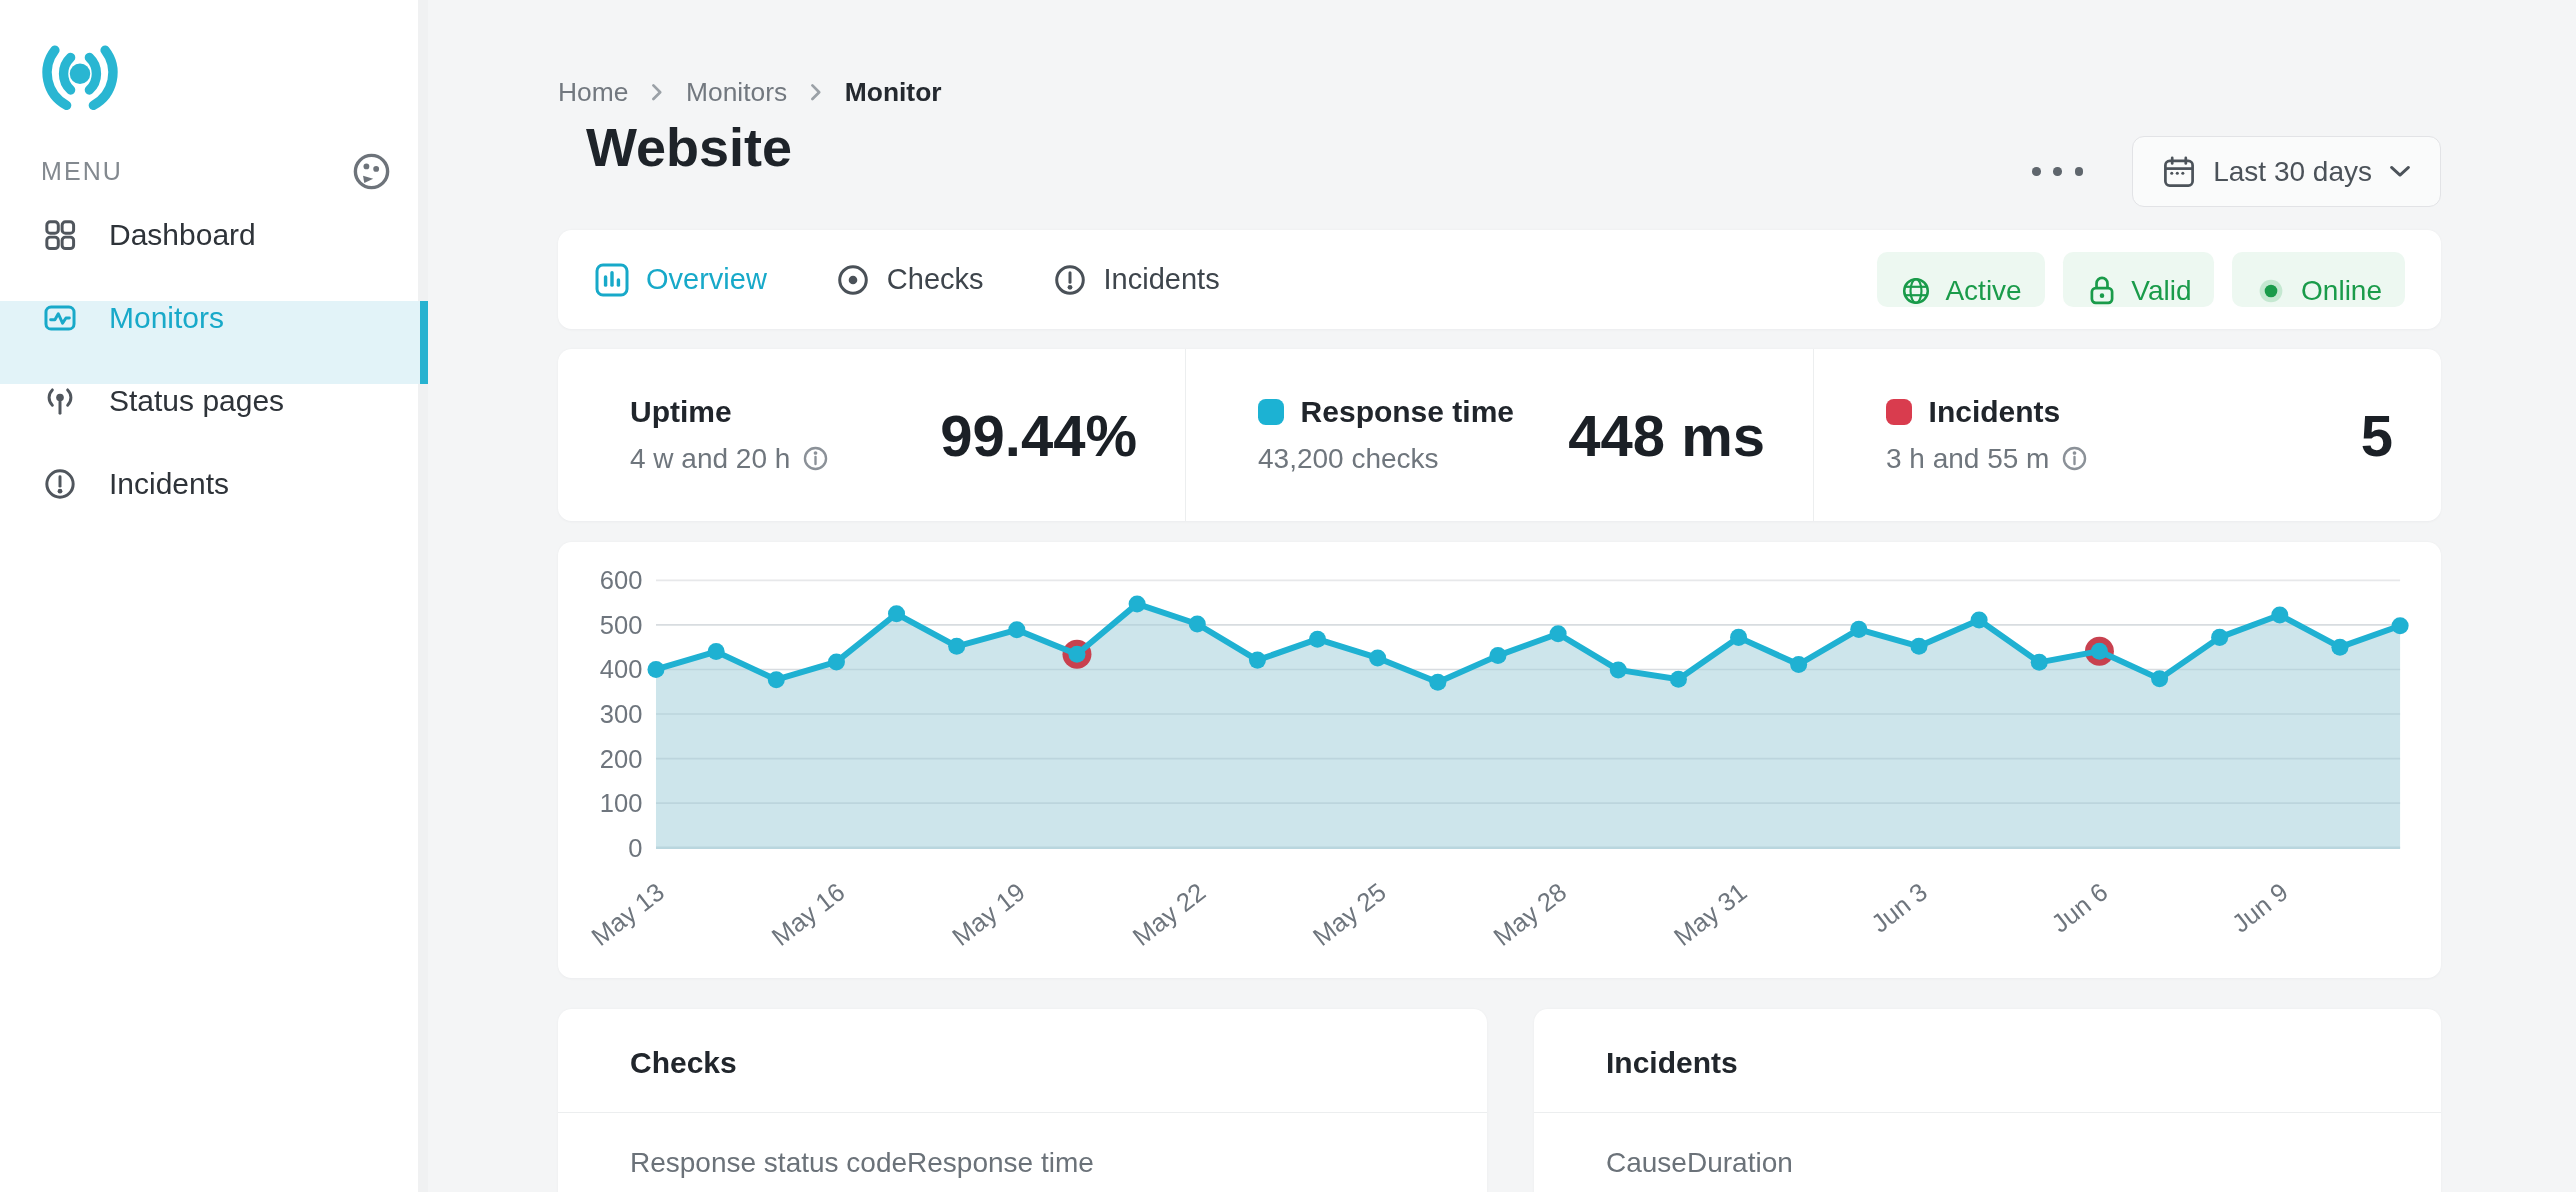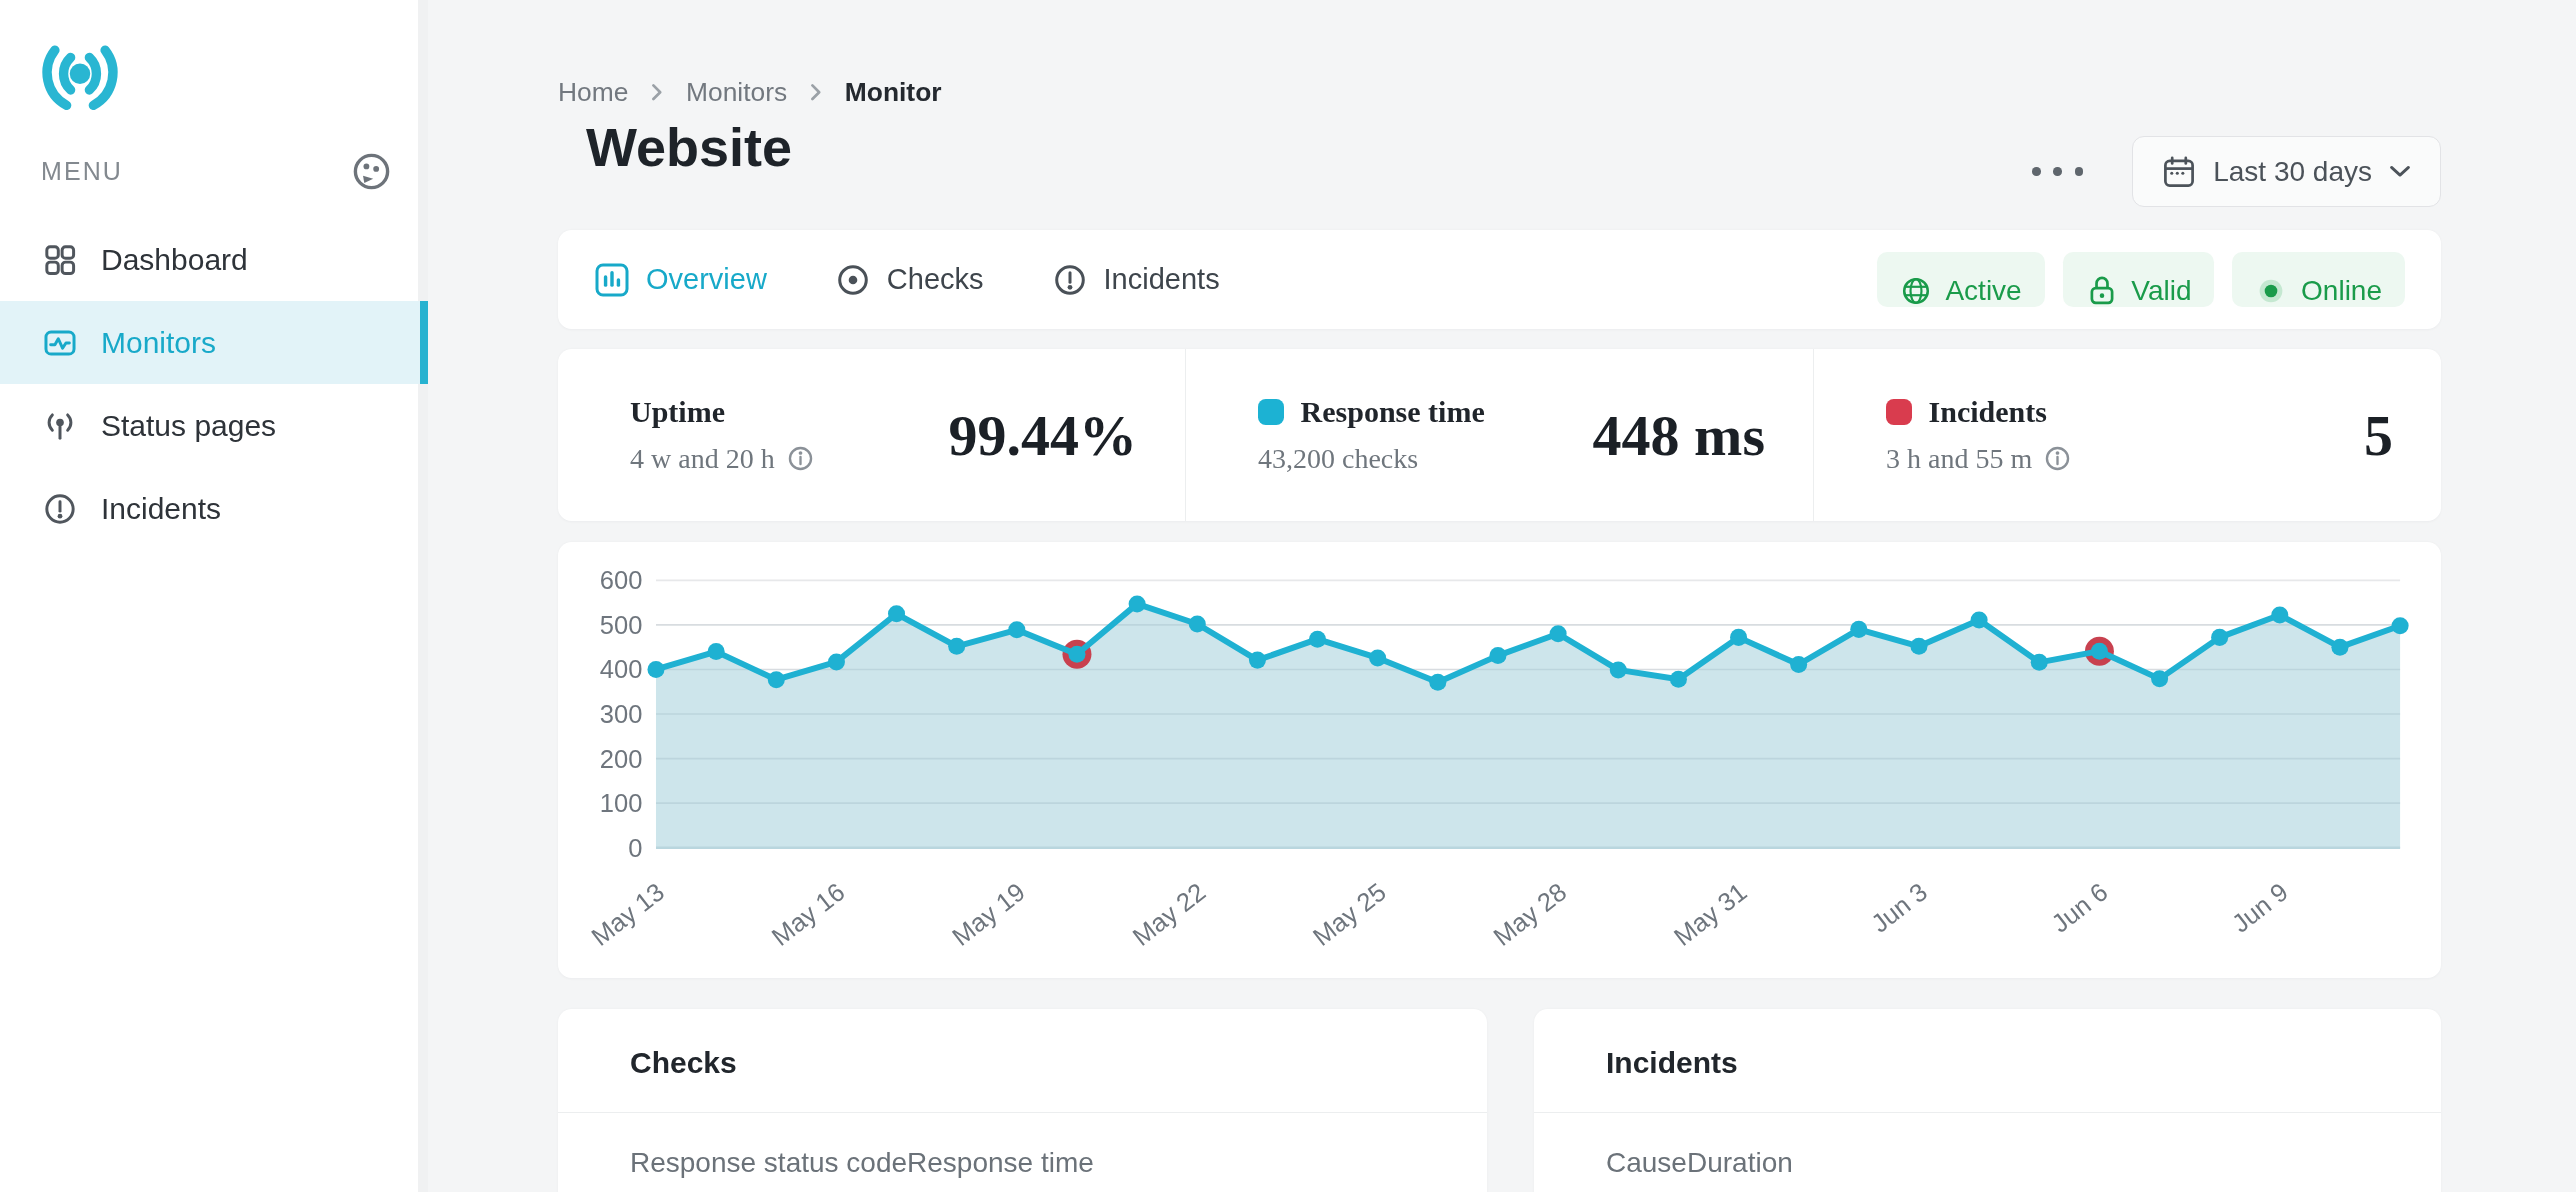--- a/index.html
+++ b/index.html
@@ -7,21 +7,21 @@
   body { font-family:"Liberation Sans", sans-serif; background:#f4f5f6; overflow:hidden; position:relative; }
   svg { display:block; }
 
   
   .sidebar { position:absolute; left:0; top:0; width:428px; height:1193px; background:#ffffff; z-index:2; }
   .sidebar::after { content:''; position:absolute; right:0; top:0; width:10.2px; height:100%; background:#f0f1f2; }
   .logo { position:absolute; left:39px; top:31px; cursor:pointer; }
   .menu-row { position:absolute; left:41px; right:37px; top:152px; display:flex; align-items:center; justify-content:space-between; }
   .menu-label { font-size:25px; color:#83898f; letter-spacing:2.1px; }
   .nav { position:absolute; top:218px; left:0; right:0; z-index:3; }
-  .nav-item { height:83px; display:flex; align-items:center; gap:24px; padding-left:43px; font-size:30px; color:#2e3339; position:relative; cursor:pointer; }
+  .nav-item { height:83px; display:flex; align-items:flex-start; gap:32px; padding-left:43px; font-size:30px; color:#2e3339; position:relative; cursor:pointer; }
   .nav-item.active { background:#e2f3f8; color:#18a9c9; }
   .nav-item.active::after { content:''; position:absolute; right:0; top:0; width:8.5px; height:100%; background:#27b2d0; }
 
   
   .main { position:absolute; left:428px; top:0; right:0; bottom:0; }
   .content { position:absolute; left:130px; width:1883px; top:0; bottom:0; }
 
   .breadcrumb { position:absolute; top:77px; left:0; display:flex; align-items:center; gap:22px; font-size:26.4px; color:#72787f; }
   .crumb { cursor:pointer; }
   .crumb-current { color:#24292f; font-weight:700; }
@@ -33,21 +33,21 @@
   .more-btn i { width:8.5px; height:8.5px; border-radius:50%; background:#5f666d; }
   .date-btn { height:71px; display:flex; align-items:center; gap:17px; padding:0 29px; border:1.7px solid #e2e3e6; border-radius:12px; background:rgba(255,255,255,.55); font-size:28px; color:#4b5259; cursor:pointer; }
 
   .tabbar { position:absolute; top:230px; left:0; width:1883px; height:99px; background:#fff; border-radius:13.6px; display:flex; align-items:center; padding:0 36px; box-shadow:0 0.9px 2.6px rgba(25,35,45,.04); }
   .tab { display:flex; align-items:center; gap:16px; font-size:29px; color:#3e454c; margin-right:68px; cursor:pointer; }
   .tab.active { color:#17a9c9; }
   .badges { margin-left:auto; display:flex; gap:18px; }
   .badge { height:55px; display:flex; align-items:flex-end; gap:13.6px; padding:0 23px; background:#edf8f1; border-radius:10.2px; font-size:28px; color:#1a9b4a; cursor:pointer; }
 
   .stats-card { position:absolute; top:349px; left:0; width:1883px; height:172px; background:#fff; border-radius:13.6px; display:flex; box-shadow:0 0.9px 2.6px rgba(25,35,45,.04); }
-  .stat-cell { flex:1; display:flex; align-items:center; justify-content:space-between; padding:0 48px 0 72px; min-width:0;font-family:Liberation Serif, serif; }
+  .stat-cell { flex:1; display:flex; align-items:center; justify-content:space-between; padding:0 48px 0 72px; min-width:0; }
   .stat-cell + .stat-cell { border-left:1.7px solid #eceeef; }
   .stat-label-row { display:flex; align-items:center; gap:17px; font-size:30px; font-weight:700; color:#20252b; margin-bottom:13.6px; }
   .swatch { width:25.6px; height:25.6px; border-radius:7.7px; flex:none; }
   .stat-sub { display:flex; align-items:center; gap:12px; font-size:28px; color:#6f767d; }
   .stat-value { font-size:58px; font-weight:700; color:#1b2026; white-space:nowrap; }
 
   .chart-card { position:absolute; top:542px; left:0; width:1883px; height:436px; background:#fff; border-radius:13.6px; box-shadow:0 0.9px 2.6px rgba(25,35,45,.04); }
   #chart-svg { position:absolute; inset:0; width:100%; height:100%; font-family:"Liberation Sans",sans-serif; }
 
   .bottom-row { position:absolute; top:1009px; left:0; width:1883px; display:flex; gap:47px; }

